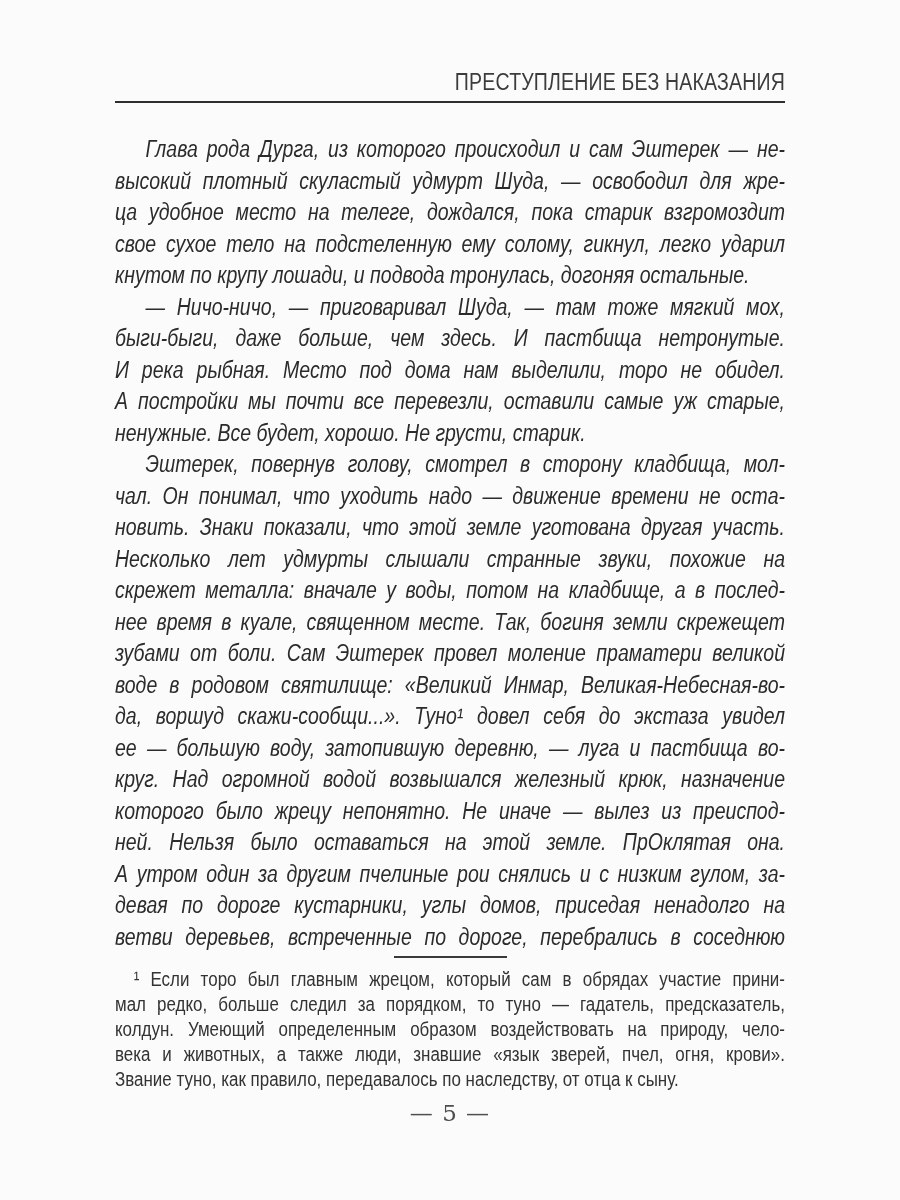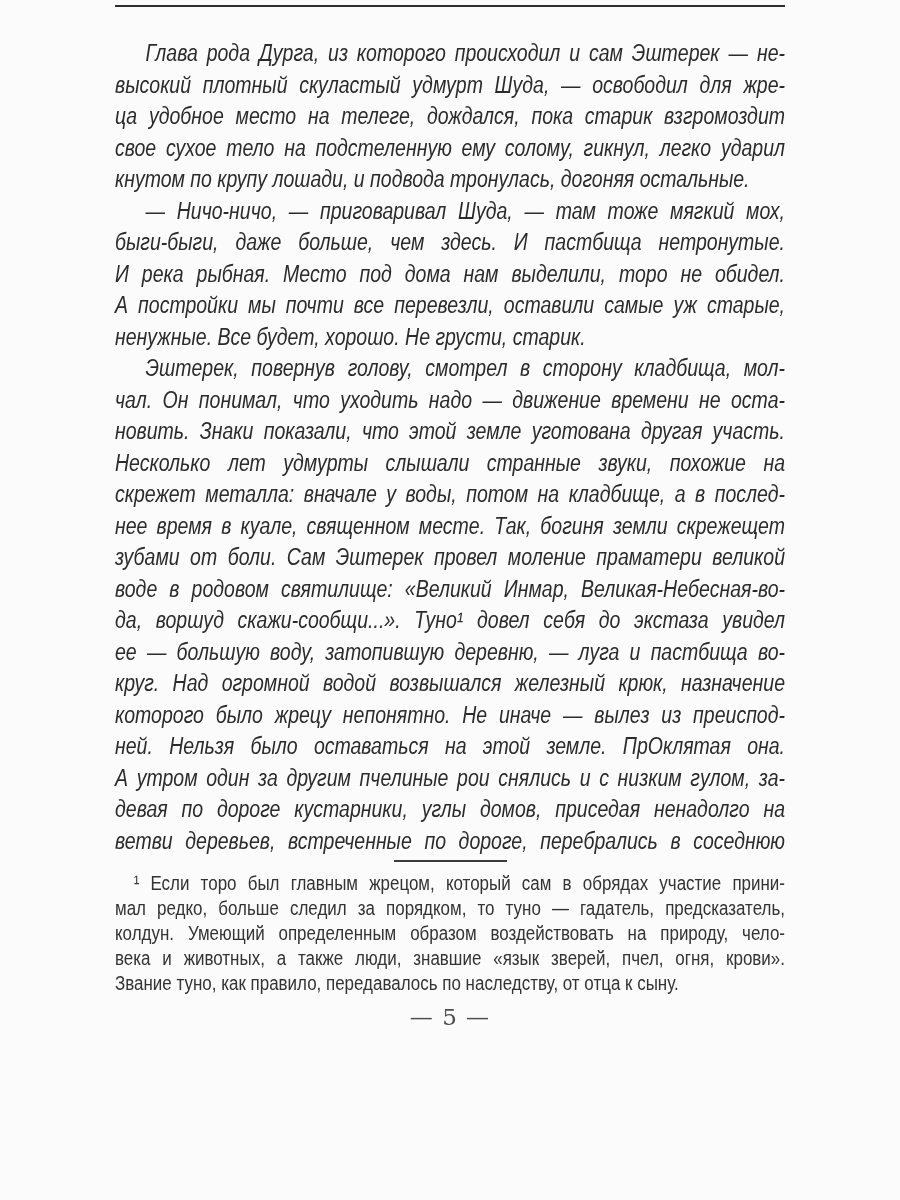--- a/index.html
+++ b/index.html
@@ -90,20 +90,23 @@
     color: #4e4e4e;
     letter-spacing: 1px;
   }
 </style>
 </head>
 <body>
 
 <div class="page">
   <div class="content">
 
+    <div class="running-head-wrap">
+      <span class="running-head">ПРЕСТУПЛЕНИЕ БЕЗ НАКАЗАНИЯ</span>
+    </div>
     <hr class="head-rule">
 
     <div class="body-text" id="body-text">
         <div class="line first">Глава рода Дурга, из которого происходил и сам Эштерек — не-</div>
         <div class="line">высокий плотный скуластый удмурт Шуда, — освободил для жре-</div>
         <div class="line">ца удобное место на телеге, дождался, пока старик взгромоздит</div>
         <div class="line">свое сухое тело на подстеленную ему солому, гикнул, легко ударил</div>
         <div class="line plast">кнутом по крупу лошади, и подвода тронулась, догоняя остальные.</div>
         <div class="line first">— Ничо-ничо, — приговаривал Шуда, — там тоже мягкий мох,</div>
         <div class="line">быги-быги, даже больше, чем здесь. И пастбища нетронутые.</div>

